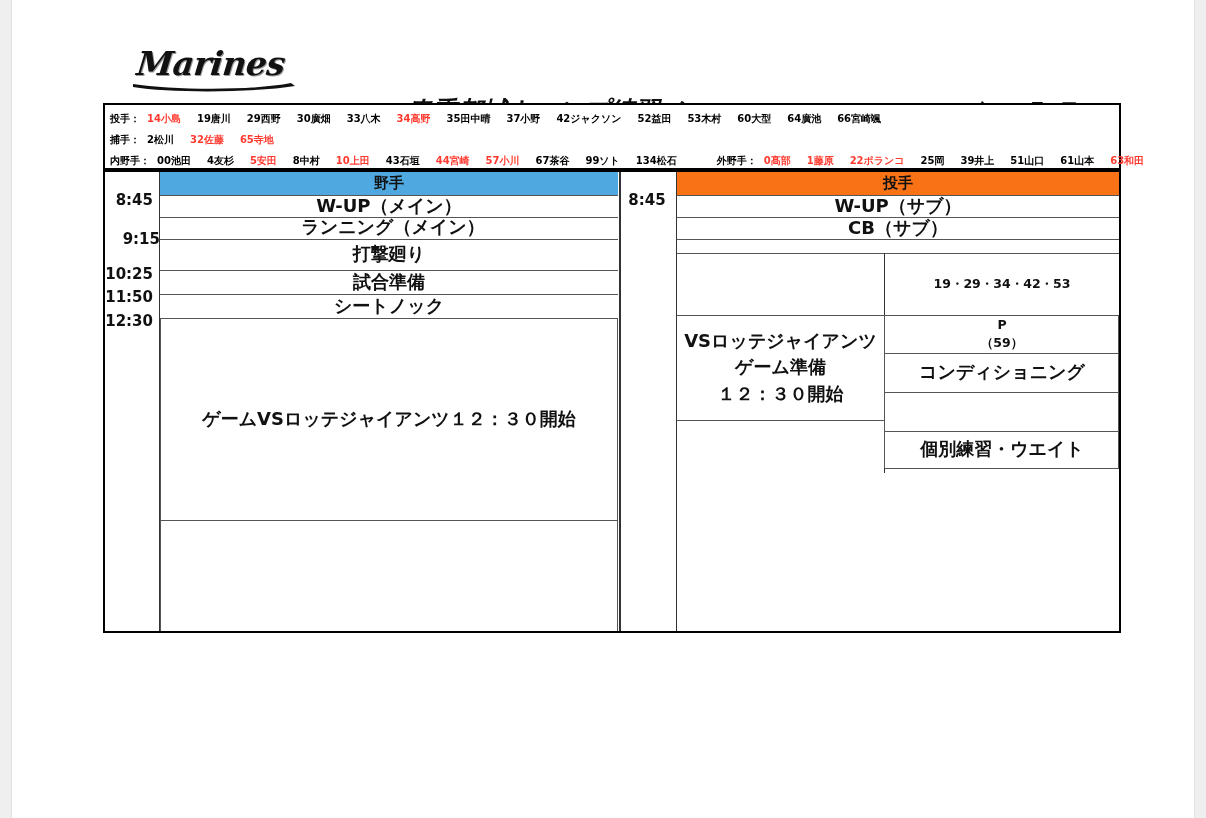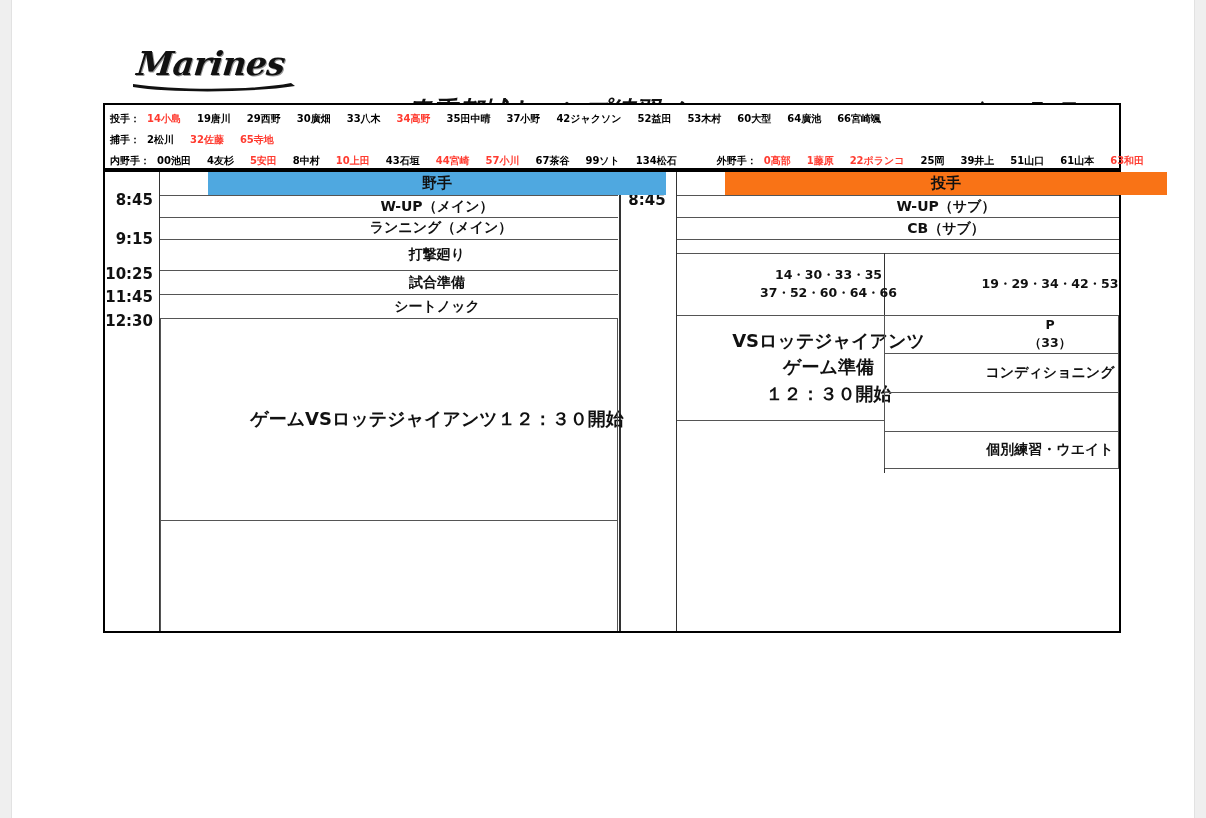--- a/index.html
+++ b/index.html
@@ -67,27 +67,27 @@
   .nm.red{color:#ff3b30;}
   .nm.wide{margin-right:40px;}
   
   .grid{
     position:absolute;left:91px;top:170px;width:1018px;height:463px;
     border:2px solid #000;box-sizing:border-box;background:#fff;
   }
   .cell{position:absolute;box-sizing:border-box;
         display:flex;align-items:center;justify-content:center;
         font-family:"DejaVu Sans","Liberation Sans",sans-serif;
-        font-weight:bold;color:#111;text-align:center;line-height:1.45;margin-left:48px;}
+        font-weight:bold;color:#111;text-align:center;line-height:1.45;}
   .vline{position:absolute;background:#555;width:1px;}
   .hline{position:absolute;background:#555;height:1px;}
   .hdr{font-size:15px;}
   .hdr-blue{background:#4fa8e0;}
   .hdr-yellow{background:#f97316;}
-  .act{font-size:14px;}
+  .act{font-size:18px;}
   .time{font-size:15px;font-weight:bold;color:#111;
         font-family:"DejaVu Sans","Liberation Sans",sans-serif;
         position:absolute;text-align:right;}
   .nums{font-size:12.5px;}
   .big{font-size:18px;}
 </style>
 </head>
 <body>
 
 <div class="page">
@@ -118,23 +118,23 @@
   </div>
 
   <div class="grid">
 
     <div class="vline" style="left:54px;top:0;height:459px;background:#333;"></div>
     <div class="vline" style="left:514px;top:0;height:459px;background:#333;width:2px;"></div>
     <div class="vline" style="left:571px;top:0;height:459px;background:#333;"></div>
     <div class="vline" style="left:779px;top:81px;height:220px;background:#333;"></div>
 
     <div class="time" style="left:0;top:19px;width:48px;">8:45</div>
-    <div class="time" style="left:0;top:58px;width:48px;">9:15</div>
+    <div class="time" style="left:0;top:58px;width:48px;padding-left:7px;">9:15</div>
     <div class="time" style="left:0;top:93px;width:48px;">10:25</div>
-    <div class="time" style="left:0;top:116px;width:48px;">11:45</div>
+    <div class="time" style="left:0;top:116px;width:48px;">11:50</div>
     <div class="time" style="left:0;top:140px;width:48px;">12:30</div>
 
     <div class="time" style="left:517px;top:19px;width:50px;text-align:center;">8:45</div>
 
     <div class="cell hdr hdr-blue" style="left:55px;top:0;width:458px;height:23px;">野手</div>
     <div class="hline" style="left:55px;top:23px;width:458px;"></div>
 
     <div class="cell act" style="left:55px;top:23px;width:458px;height:22px;">W-UP（メイン）</div>
     <div class="hline" style="left:55px;top:45px;width:458px;"></div>
 
@@ -161,41 +161,37 @@
 
     <div class="cell hdr hdr-yellow" style="left:572px;top:0;width:442px;height:23px;">投手</div>
     <div class="hline" style="left:572px;top:23px;width:442px;"></div>
 
     <div class="cell act" style="left:572px;top:23px;width:442px;height:22px;">W-UP（サブ）</div>
     <div class="hline" style="left:572px;top:45px;width:442px;"></div>
 
     <div class="cell act" style="left:572px;top:45px;width:442px;height:22px;">CB（サブ）</div>
     <div class="hline" style="left:572px;top:67px;width:442px;"></div>
 
-    <div class="cell nums" style="left:572px;top:81px;width:207px;height:62px;flex-direction:column;">
-      <div>14・30・33・35</div>
-      <div>37・52・60・64・66</div>
-    </div>
     <div class="hline" style="left:572px;top:81px;width:207px;"></div>
 
     <div class="cell nums" style="left:780px;top:81px;width:234px;height:62px;">19・29・34・42・53</div>
     <div class="hline" style="left:780px;top:81px;width:234px;"></div>
     <div class="hline" style="left:780px;top:143px;width:234px;"></div>
 
     <div class="cell big" style="left:572px;top:143px;width:207px;height:105px;flex-direction:column;">
       <div>VSロッテジャイアンツ</div>
       <div>ゲーム準備</div>
       <div>１２：３０開始</div>
     </div>
     <div class="hline" style="left:572px;top:143px;width:207px;"></div>
     <div class="hline" style="left:572px;top:248px;width:207px;"></div>
 
     <div class="cell nums" style="left:780px;top:143px;width:234px;height:38px;flex-direction:column;">
       <div>P</div>
-      <div>（33）</div>
+      <div>（59）</div>
     </div>
     <div class="hline" style="left:780px;top:181px;width:234px;"></div>
 
     <div class="cell act" style="left:780px;top:181px;width:234px;height:39px;">コンディショニング</div>
     <div class="hline" style="left:780px;top:220px;width:234px;"></div>
 
     <div class="hline" style="left:780px;top:259px;width:234px;"></div>
 
     <div class="cell act" style="left:780px;top:259px;width:234px;height:37px;">個別練習・ウエイト</div>
     <div class="hline" style="left:780px;top:296px;width:234px;"></div>

